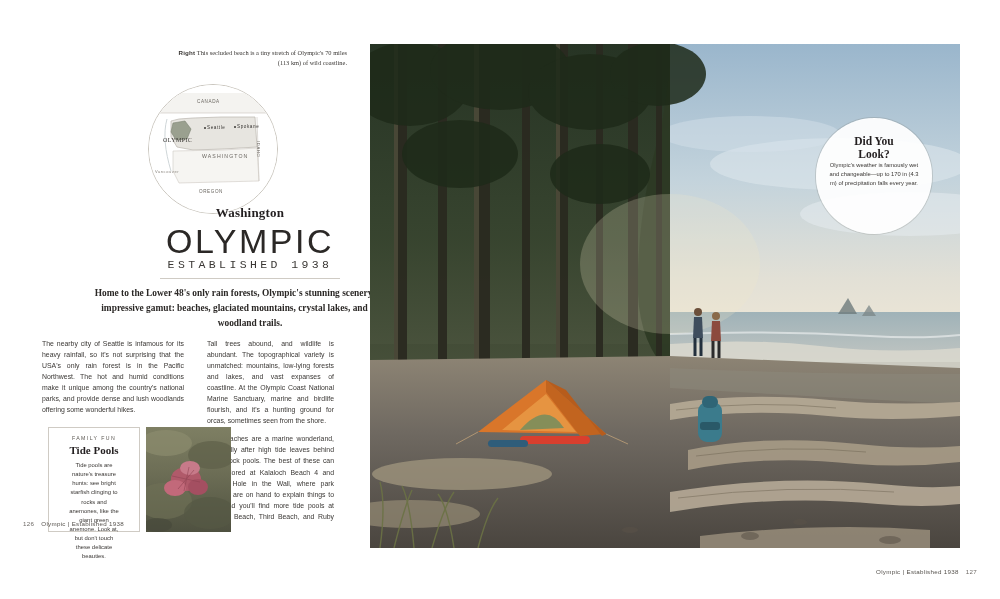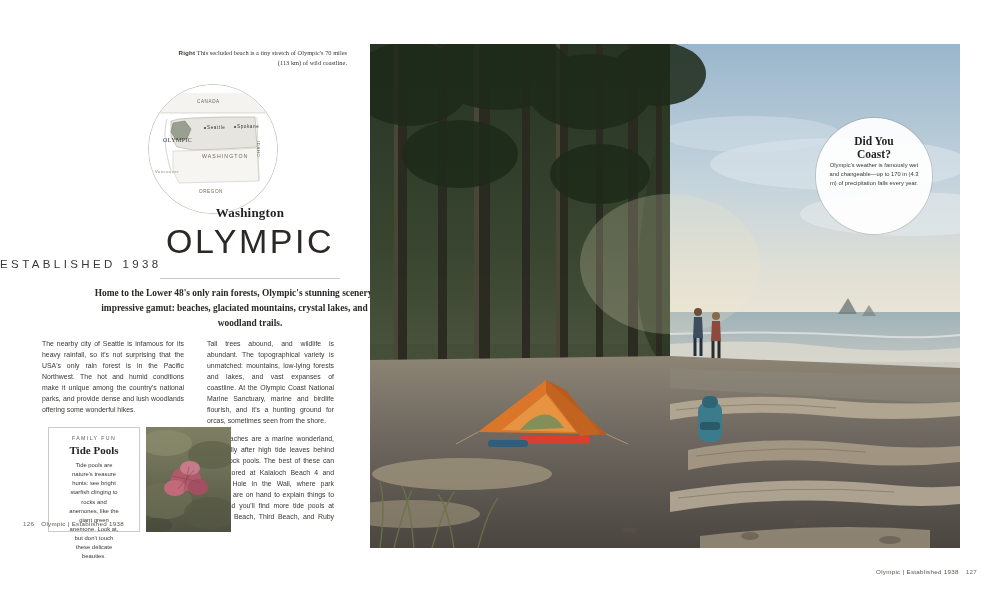--- a/index.html
+++ b/index.html
@@ -103,24 +103,25 @@
     font-family: "Liberation Sans", sans-serif;
     font-weight: 300;
     font-size: 34px;
     letter-spacing: 2.5px;
     color: #2b2826;
   }
   .established {
     position: absolute;
     left: 0; top: 258px;
     width: 500px;
-    text-align: left;
+    text-align: center;
     font-size: 11.5px;
     letter-spacing: 3.4px;
     color: #3a3734;
+    font-family: Liberation Mono, monospace;
   }
   .rule {
     position: absolute;
     left: 160px;
     top: 278px;
     width: 180px;
     height: 1px;
     background: #cfcbc4;
   }
   .deck {
@@ -490,21 +491,21 @@
         <ellipse cx="380" cy="492" rx="9" ry="4"></ellipse>
         <ellipse cx="430" cy="478" rx="7" ry="3"></ellipse>
         <ellipse cx="520" cy="496" rx="11" ry="4"></ellipse>
         <ellipse cx="260" cy="486" rx="8" ry="3"></ellipse>
       </g>
     </svg>
 
     <div class="know-circle">
       <div class="know-title">
         <div>Did You</div>
-        <div>Coast?</div>
+        <div>Look?</div>
       </div>
       <div class="know-body">Olympic's weather is famously wet and changeable—up to 170 in (4.3 m) of precipitation falls every year.</div>
     </div>
   </div>
 
   <div class="folio folio-right">
     <span>Olympic | Established 1938</span>
     <span class="num">127</span>
   </div>
 

